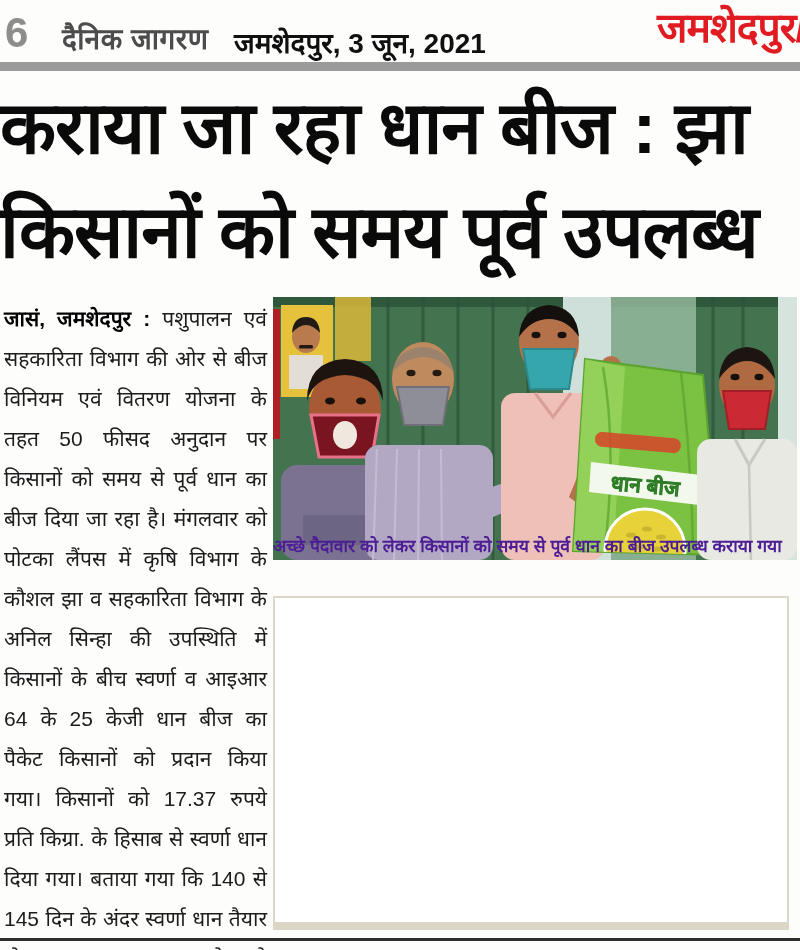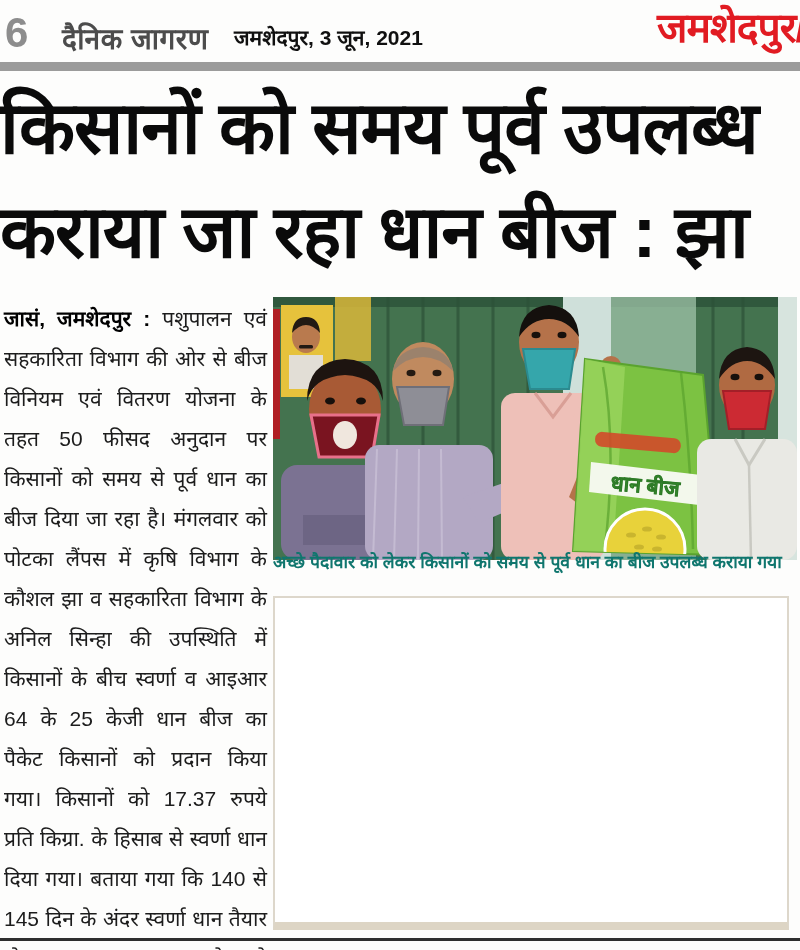--- a/index.html
+++ b/index.html
@@ -16,21 +16,21 @@
     position:absolute; left:5px; top:12px;
     font-size:42px; font-weight:bold; color:#8d8d8d; line-height:1;
   }
   .paper-logo {
     position:absolute; left:62px; top:18px;
     font-size:28px; font-weight:bold; color:#4c4c4c; letter-spacing:.5px;
     transform:scaleY(1.05);
   }
   .edition-line {
     position:absolute; left:234px; top:23px;
-    font-size:21px; font-weight:bold; color:#101010;
+    font-size:28px; font-weight:bold; color:#101010;
   }
   .section-red {
     position:absolute; right:-6px; top:8px;
     font-size:41px; font-weight:bold; color:#e11b22; line-height:1;
     letter-spacing:-1px;
   }
   .gray-bar { position:absolute; top:62px; left:0; width:800px; height:9px; background:#9b9b9b; }
 
   
   .headline {
@@ -46,21 +46,21 @@
   }
   .article-col strong { color:#000; }
 
   
   .photo-wrap { position:absolute; left:273px; top:297px; width:524px; height:263px; overflow:hidden; background:#44734f; }
   .photo-wrap svg { display:block; }
 
   
   .photo-caption {
     position:absolute; left:273px; top:533px; width:524px;
-    font-size:17.5px; font-weight:bold; color:#0f766e; white-space:nowrap;margin-top:16px;
+    font-size:17.5px; font-weight:bold; color:#4c1d95; white-space:nowrap;
   }
 
   
   .empty-box {
     position:absolute; left:273px; top:596px; width:516px; height:334px;
     background:#ffffff;
     border:2px solid #ddd7cb;
     border-bottom:8px solid #ddd5c5;
   }
 
@@ -74,22 +74,22 @@
 
   <header class="masthead">
     <span class="pagenum">6</span>
     <span class="paper-logo">दैनिक जागरण</span>
     <span class="edition-line">जमशेदपुर, 3 जून,  2021</span>
     <span class="section-red">जमशेदपुर/</span>
   </header>
   <div class="gray-bar"></div>
 
   <h1 class="headline">
+    <span class="hl">कराया जा रहा धान बीज  : झा</span>
     <span class="hl">किसानों को समय पूर्व उपलब्ध</span>
-    <span class="hl">कराया जा रहा धान बीज  : झा</span>
   </h1>
 
   <div class="article-col">
     <p><strong>जासं, जमशेदपुर :</strong> <span>पशुपालन एवं सहकारिता विभाग की ओर से बीज विनियम एवं वितरण योजना के तहत 50 फीसद अनुदान पर किसानों को समय से पूर्व धान का बीज दिया जा रहा है। मंगलवार को पोटका लैंपस में कृषि विभाग के कौशल झा व सहकारिता विभाग के अनिल सिन्हा की उपस्थिति में किसानों के बीच स्वर्णा व आइआर 64 के 25 केजी धान बीज का पैकेट किसानों को प्रदान किया गया। किसानों को 17.37 रुपये प्रति किग्रा. के हिसाब से स्वर्णा धान दिया गया। बताया गया कि 140 से 145 दिन के अंदर स्वर्णा धान तैयार हो जाएगा। आइआर 64 से सूखे क्षेत्र में 125 दिनों में धान का उत्पादन किया जा सकता है। झा ने बताया अनुदान पर धान का बीज उपलब्ध कराने का मुख्य मकसद किसान अच्छी पैदावार कर सकें।</span></p>
   </div>
 
   <div class="photo-wrap">
     <svg width="524" height="263" viewBox="0 0 524 263" xmlns="http://www.w3.org/2000/svg">
 
       <rect x="0" y="0" width="524" height="263" fill="#44734f"></rect>

